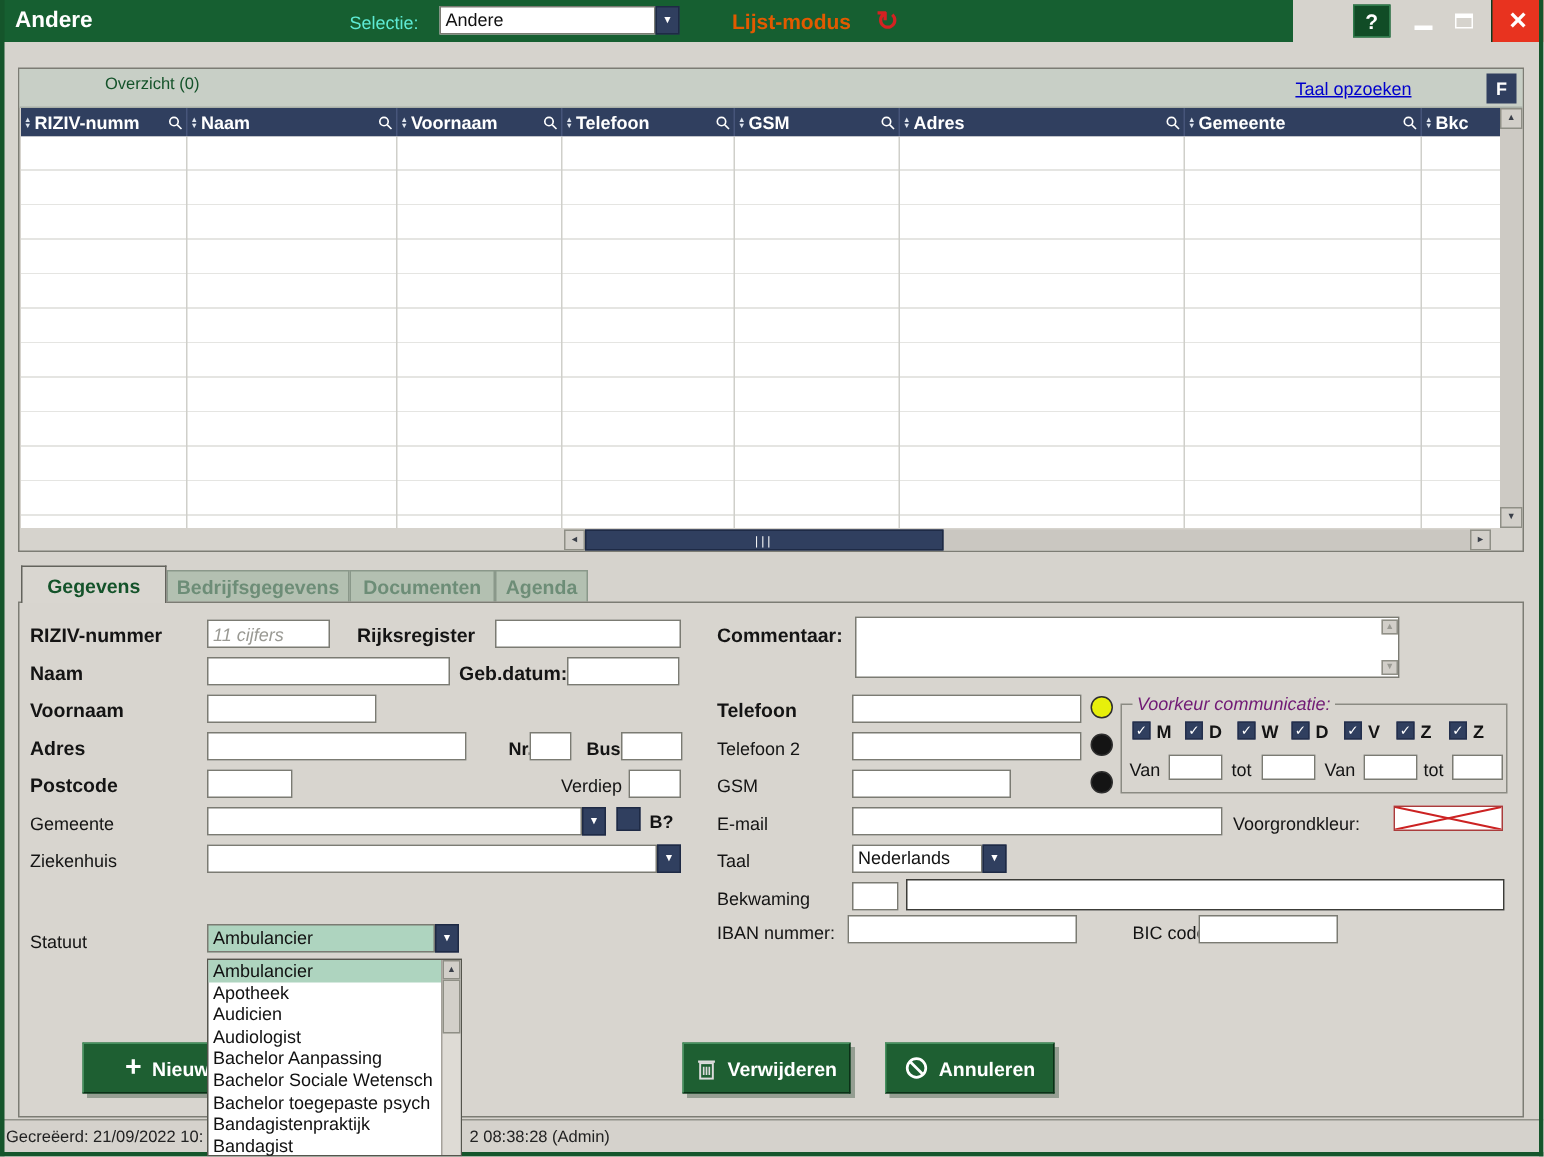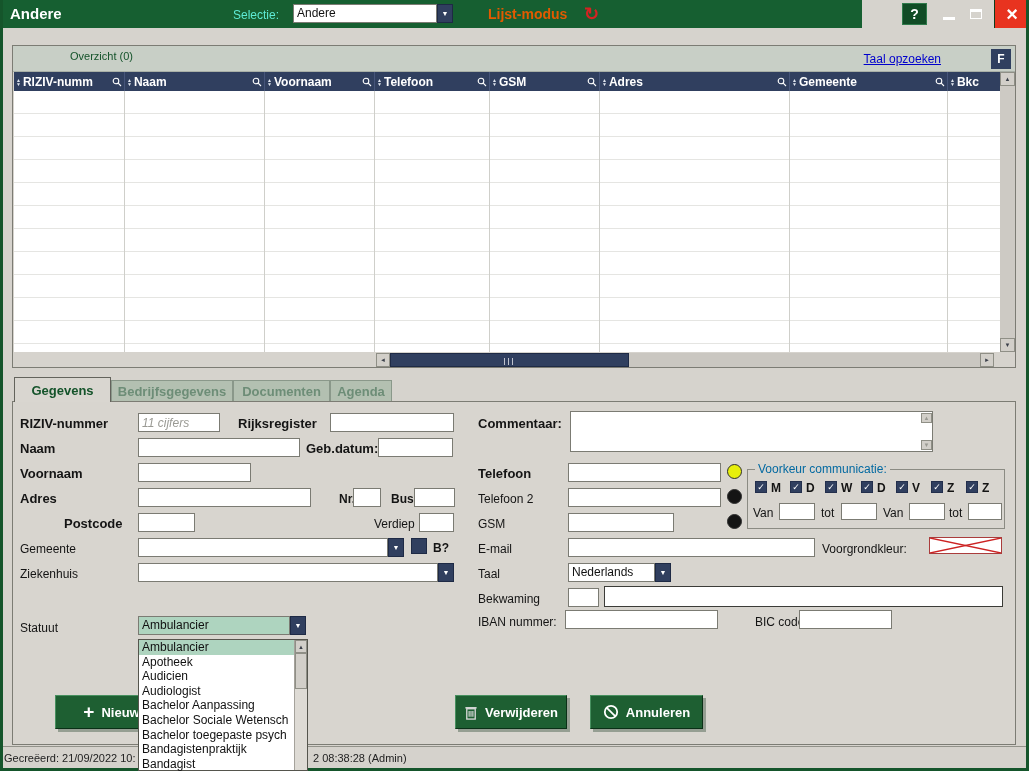--- a/index.html
+++ b/index.html
@@ -52,21 +52,21 @@
   #formpanel{position:absolute;left:12px;top:401px;width:1004px;height:344px;border:1px solid #7c7c74;background:#d8d5cf;}
   .lb{position:absolute;font-size:13px;color:#141414;white-space:nowrap;}
   .lb.sm{font-size:12px;}
   .bold{font-weight:bold;}
   .inp{position:absolute;height:19px;background:#fff;border:1px solid #7b7b73;font:12px "Liberation Sans",sans-serif;padding:0 3px;color:#111;}
   .inp::placeholder{font-style:italic;color:#9a9a94;}
   .ta{position:absolute;background:#fff;border:1px solid #7b7b73;font:12px "Liberation Sans",sans-serif;resize:none;}
   .circ{position:absolute;width:15px;height:15px;border-radius:50%;border:1px solid #2e2e2e;}
   .chk{position:absolute;width:12px;height:12px;background:#303f5f;border:1px solid #232f4c;color:#fff;font-size:9px;line-height:11px;text-align:center;}
   #grp{position:absolute;left:747px;top:469px;width:258px;height:60px;border:1px solid #8b8b83;}
-  #grp-legend{position:absolute;left:755px;top:462px;background:#d8d5cf;padding:0 3px;font-size:12px;color:#0369a1;}
+  #grp-legend{position:absolute;left:755px;top:462px;background:#d8d5cf;padding:0 3px;font-size:12px;color:#701a75;font-style:italic;}
   .dlbl{position:absolute;font-size:12px;font-weight:bold;color:#141414;}
   #colorbox{position:absolute;left:929px;top:537px;width:73px;height:17px;background:#fff;border:1px solid #aa3c3c;}
 
   
   #statuut-list{position:absolute;left:138px;top:639px;width:170px;height:132px;background:#fff;border:1px solid #55554d;z-index:100;}
   .opt{height:14.6px;line-height:14.6px;font-size:12px;padding-left:3px;width:156px;overflow:hidden;white-space:nowrap;color:#111;}
   .opt.sel{background:#aed4bf;}
   #list-scroll{position:absolute;right:0;top:0;width:13px;height:100%;background:#dedbd5;border-left:1px solid #a5a29b;}
   #list-scroll .up{position:absolute;top:0;left:0;width:12px;height:13px;}
   #list-thumb{position:absolute;top:13px;left:0;width:12px;height:36px;background:#d2cfc9;border:1px solid #8f8f86;}
@@ -239,21 +239,21 @@
   <span class="lb bold" style="left:20px;top:466px;">Voornaam</span>
   <input class="inp" style="left: 138px; top: 463px; width: 113px;">
 
   <span class="lb bold" style="left:20px;top:491px;">Adres</span>
   <input class="inp" style="left: 138px; top: 488px; width: 173px;">
   <span class="lb bold sm" style="left:339px;top:492px;">Nr.</span>
   <input class="inp" style="left: 353px; top: 488px; width: 28px;">
   <span class="lb bold sm" style="left:391px;top:492px;">Bus</span>
   <input class="inp" style="left: 414px; top: 488px; width: 41px;">
 
-  <span class="lb bold" style="left:20px;top:516px;margin-left:44px;">Postcode</span>
+  <span class="lb bold" style="left:20px;top:516px;">Postcode</span>
   <input class="inp" style="left: 138px; top: 513px; width: 57px;">
   <span class="lb sm" style="left:374px;top:517px;">Verdiep</span>
   <input class="inp" style="left: 419px; top: 513px; width: 35px;">
 
   <span class="lb sm" style="left:20px;top:542px;">Gemeente</span>
   <div class="combo-field" style="left:138px;top:538px;width:250px;"></div>
   <div class="combo-arrow" style="left:388px;top:538px;">▼</div>
   <div style="position:absolute;left:411px;top:538px;width:16px;height:16px;background:#303f5f;border:1px solid #1e2a45;"></div>
   <span class="lb bold sm" style="left:433px;top:541px;">B?</span>
 

